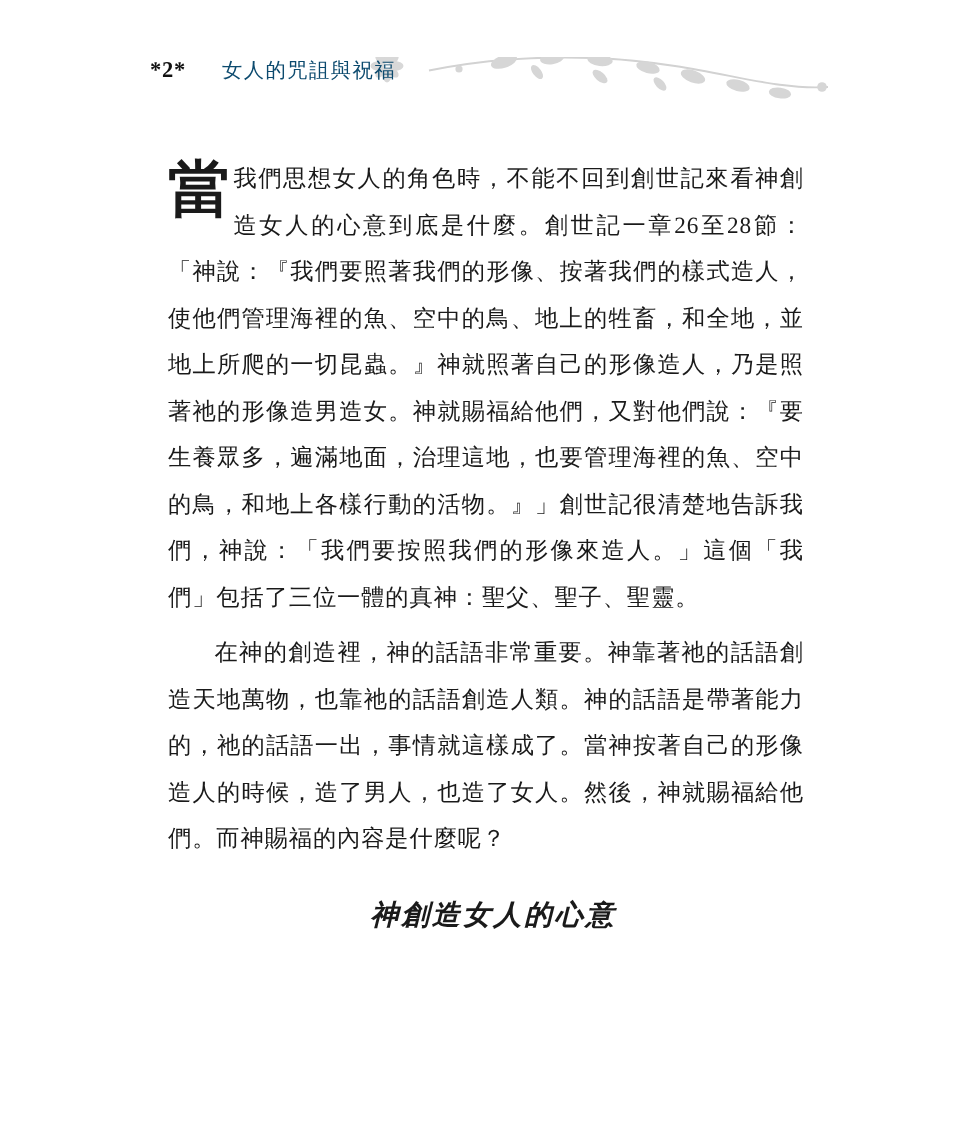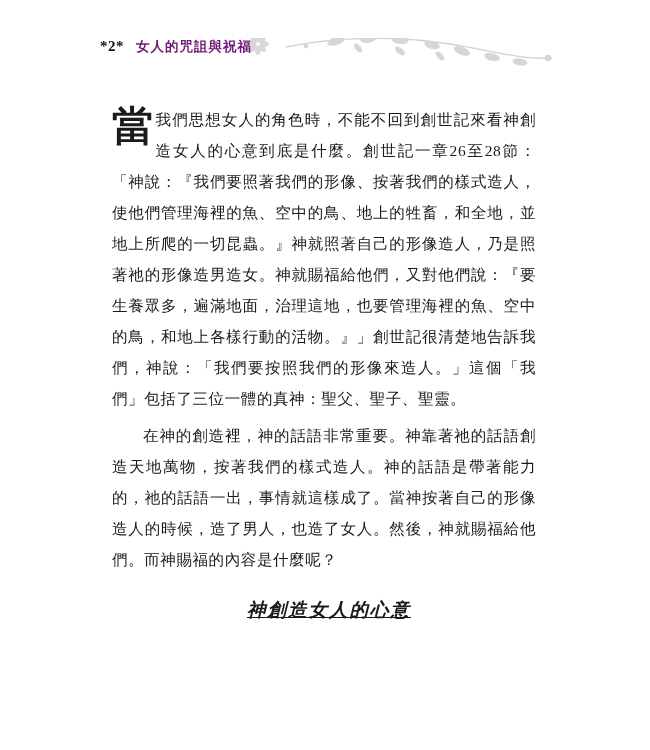--- a/index.html
+++ b/index.html
@@ -38,23 +38,23 @@
     white-space: nowrap;
   }
   .folio {
     font-size: 15px;
     font-weight: bold;
     letter-spacing: 0.5px;
     color: #111;
   }
   .header-title {
     font-size: 13.5px;
-    font-weight: bold;
-    margin-left: 12px;
-    color: #701a75;
+    font-weight: normal;
+    margin-left: 24px;
+    color: #0c4a6e;
     letter-spacing: 1px;
   }
   .header-orn {
     position: absolute;
     left: 0;
     top: 0;
     width: 100%;
     height: 36px;
     pointer-events: none;
   }
@@ -95,21 +95,20 @@
 
   
   .section-heading {
     margin: 22px 0 10px 0;
     text-align: center;
     font-size: 18.5px;
     font-weight: bold;
     font-style: italic;
     letter-spacing: 2px;
     padding-left: 10px;
-    text-decoration: underline;
   }
 </style>
 </head>
 <body>
 
 <div class="page">
 
   <div class="header">
     <svg class="header-orn" viewBox="0 0 490 36" preserveAspectRatio="none">
       <g fill="#cfcfcf" stroke="none">
@@ -148,19 +147,19 @@
       <span class="header-title">女人的咒詛與祝福</span>
     </div>
   </div>
 
   <div class="body-col">
 
     <p class="para first-para">
       <span class="dropcap">當</span><span>我們思想女人的角色時，不能不回到創世記來看神創造女人的心意到底是什麼。創世記一章26至28節：「神說：『我們要照著我們的形像、按著我們的樣式造人，使他們管理海裡的魚、空中的鳥、地上的牲畜，和全地，並地上所爬的一切昆蟲。』神就照著自己的形像造人，乃是照著祂的形像造男造女。神就賜福給他們，又對他們說：『要生養眾多，遍滿地面，治理這地，也要管理海裡的魚、空中的鳥，和地上各樣行動的活物。』」創世記很清楚地告訴我們，神說：「我們要按照我們的形像來造人。」這個「我們」包括了三位一體的真神：聖父、聖子、聖靈。</span>
     </p>
 
-    <p class="para indent">在神的創造裡，神的話語非常重要。神靠著祂的話語創造天地萬物，按著我們的樣式造人。神的話語是帶著能力的，祂的話語一出，事情就這樣成了。當神按著自己的形像造人的時候，造了男人，也造了女人。然後，神就賜福給他們。而神賜福的內容是什麼呢？</p>
+    <p class="para indent">在神的創造裡，神的話語非常重要。神靠著祂的話語創造天地萬物，也靠祂的話語創造人類。神的話語是帶著能力的，祂的話語一出，事情就這樣成了。當神按著自己的形像造人的時候，造了男人，也造了女人。然後，神就賜福給他們。而神賜福的內容是什麼呢？</p>
 
     <h2 class="section-heading">神創造女人的心意</h2>
 
 
   </div>
 </div>
 
 </body></html>

